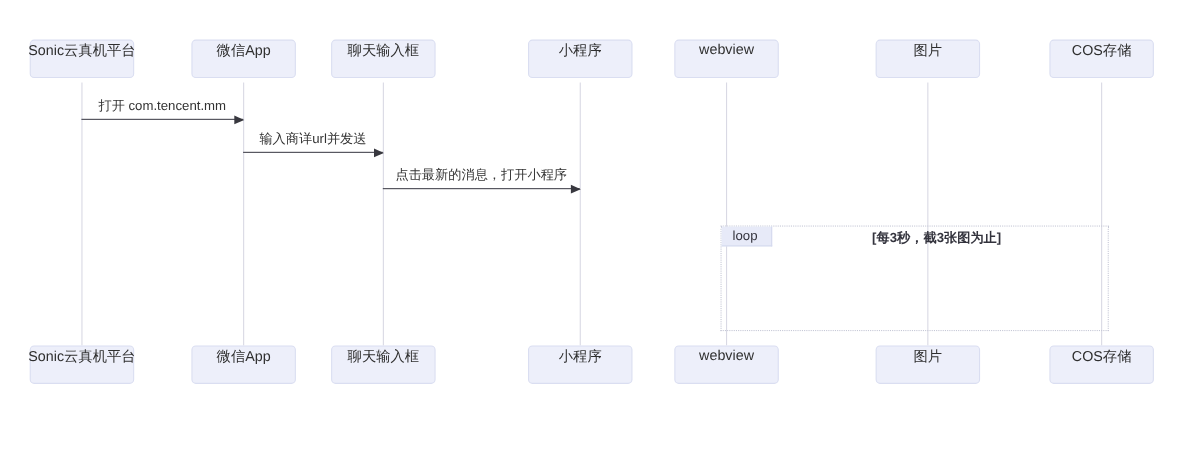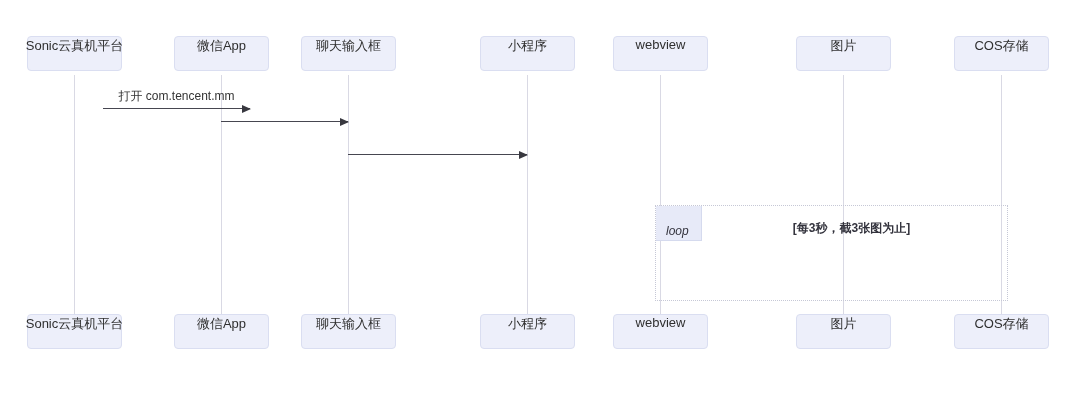--- a/index.html
+++ b/index.html
@@ -77,33 +77,32 @@
     top: 205px;
     width: 353px;
     height: 96px;
     border: 1px dotted #c6c8d6;
     box-sizing: border-box;
   }
   .loop-label {
     position: absolute;
     left: 0;
     top: 0;
-    padding: 18px 12px 2px 10px;
+    padding: 1px 12px 2px 10px;
     background: #e7eaf8;
     border-right: 1px solid #d5daee;
     border-bottom: 1px solid #d5daee;
     font-size: 12px;
     color: #33333d;
-    font-style: italic;
   }
   .loop-condition {
     position: absolute;
     left: 40px;
     right: 0;
-    top: 14px;
+    top: 2px;
     text-align: center;
     font-size: 12px;
     font-weight: bold;
     color: #33333d;
     white-space: nowrap;
   }
 </style>
 </head>
 <body>
 
@@ -137,34 +136,36 @@
   <div class="lifeline" style="left:527px;"></div>
   <div class="lifeline" style="left:660px;"></div>
   <div class="lifeline" style="left:843px;"></div>
   <div class="lifeline" style="left:1001px;"></div>
 
   <div class="loop-frame">
     <div class="loop-label">loop</div>
     <div class="loop-condition">[每3秒，截3张图为止]</div>
   </div>
 
-  <div class="message" style="left:74px; top:88px; width:147px;padding-left:29px;">
+  <div class="message" style="left:74px; top:88px; width:147px;">
     <div class="msg-label">打开 com.tencent.mm</div>
     <div class="msg-line">
         <span class="arrowhead"></span>
       </div>
   </div>
 
   <div class="message" style="left:221px; top:118px; width:127px;">
+    <div class="msg-label">输入商详url并发送</div>
     <div class="msg-line">
         <span class="arrowhead"></span>
       </div>
   </div>
 
   <div class="message" style="left:348px; top:151px; width:179px;">
+    <div class="msg-label">点击最新的消息，打开小程序</div>
     <div class="msg-line">
         <span class="arrowhead"></span>
       </div>
   </div>
 
 
 
 
   <div class="actor bottom" style="left:27px;">
       <span>Sonic云真机平台</span>

